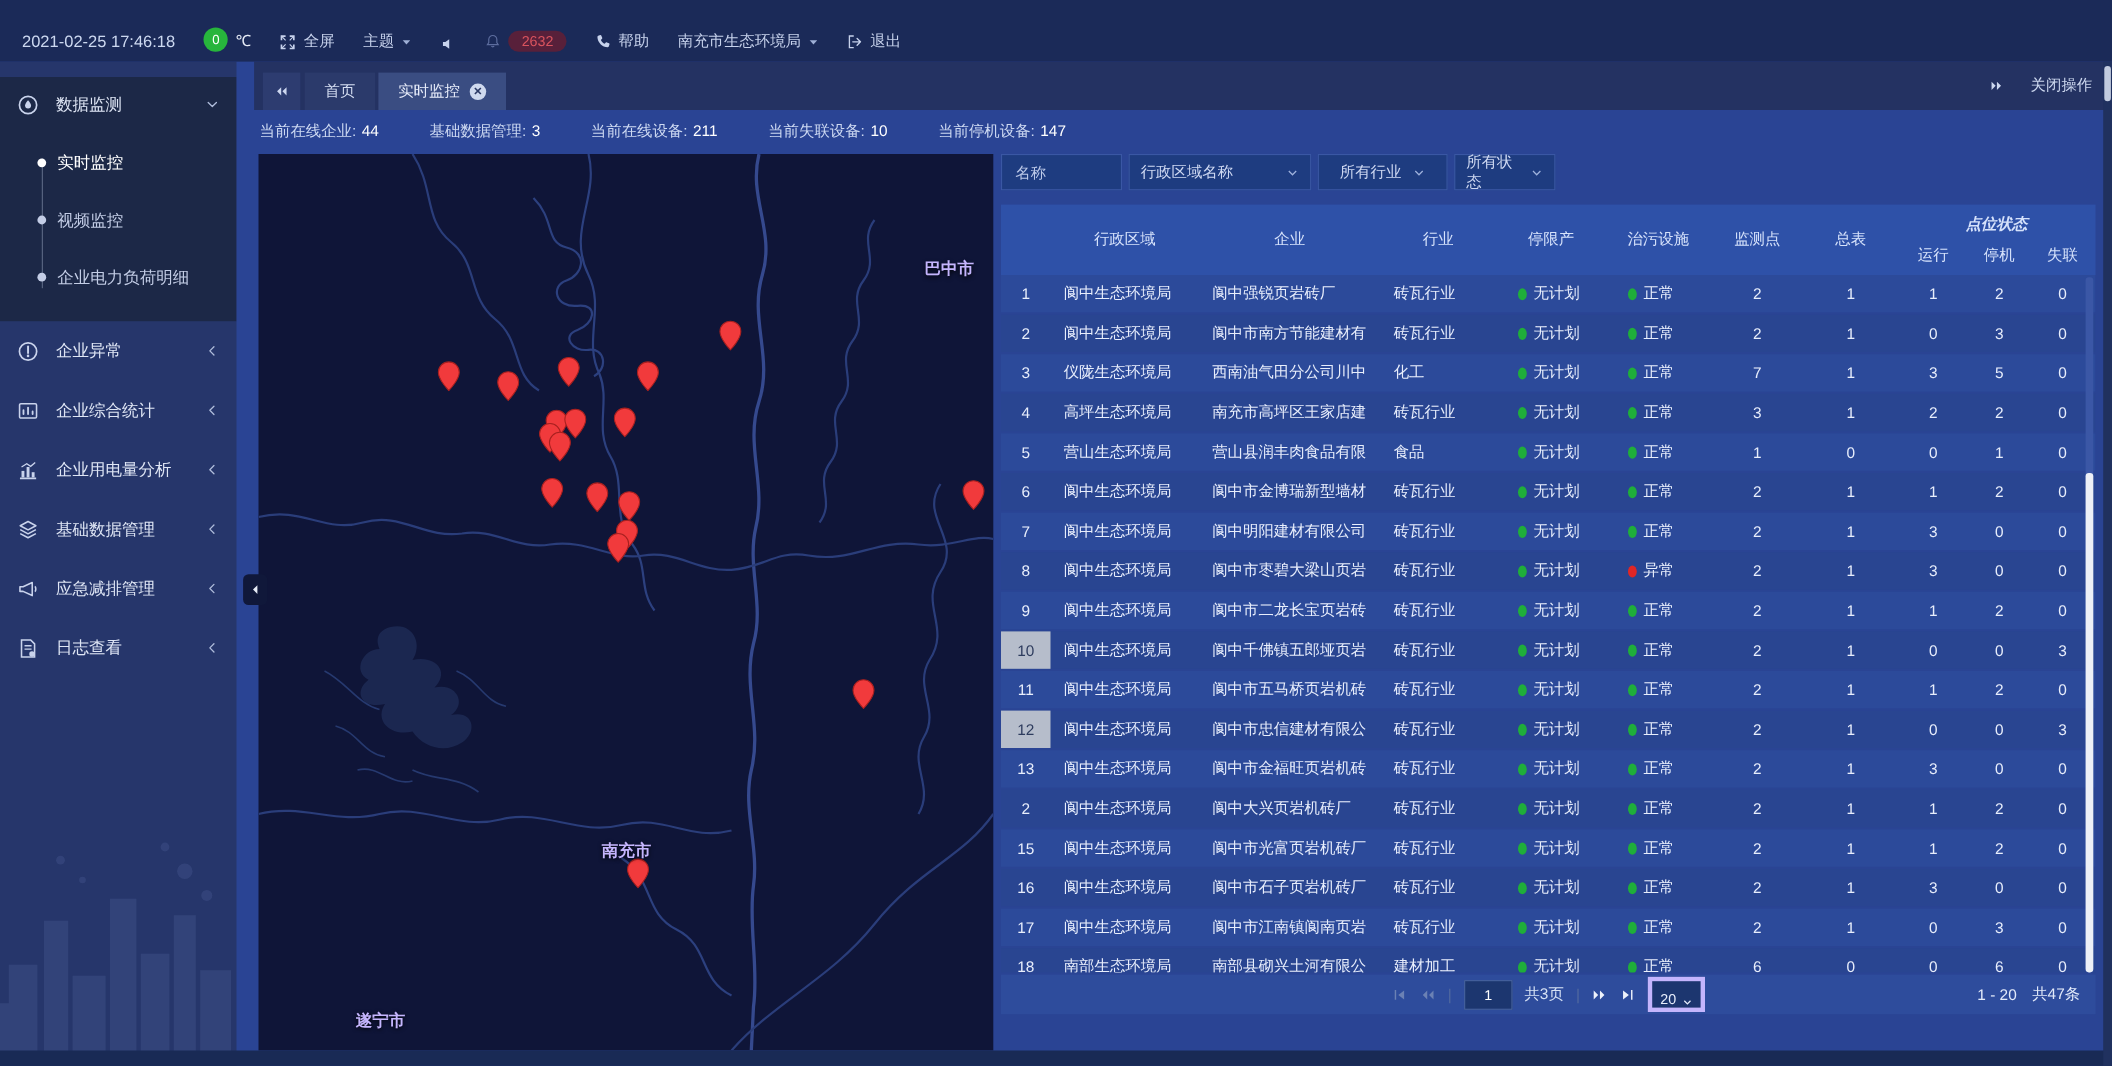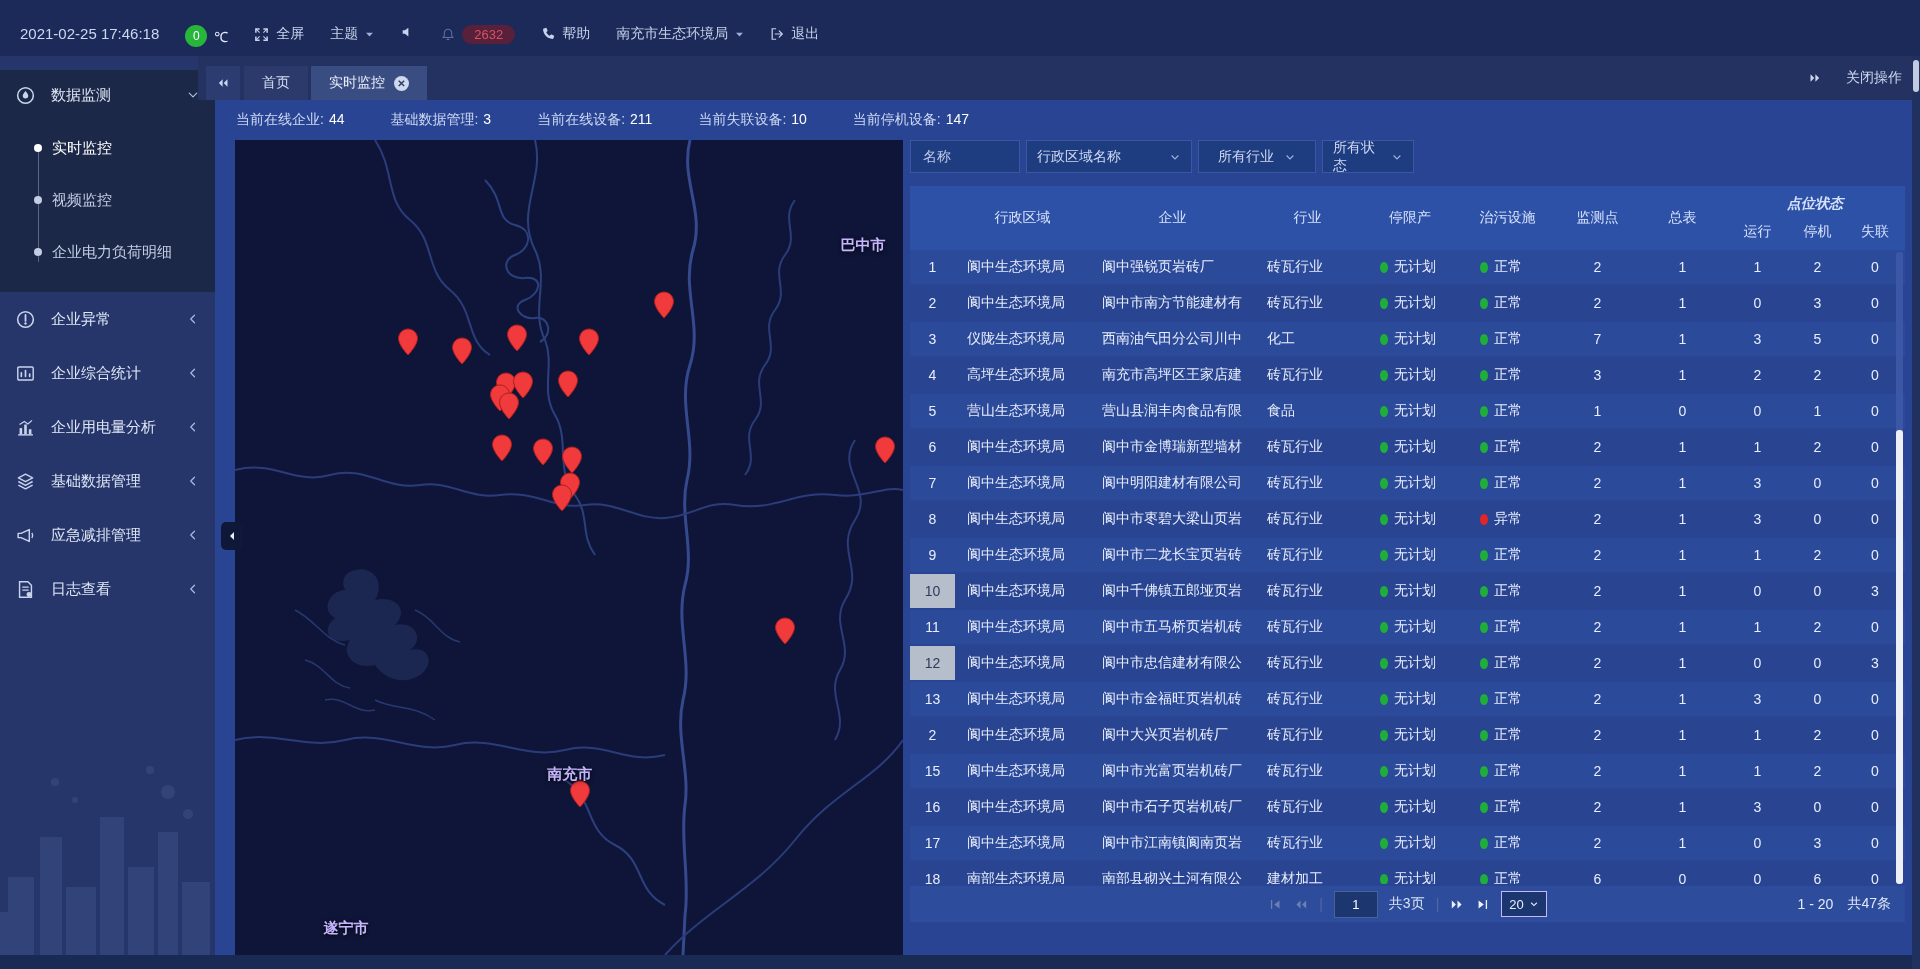--- a/index.html
+++ b/index.html
@@ -7,21 +7,21 @@
        font-family:"Liberation Sans",sans-serif;-webkit-font-smoothing:antialiased;}
   .app{position:relative;width:1920px;height:969px;overflow:hidden;}
 
   
   .topbar{position:absolute;left:0;top:0;width:100%;height:56px;background:#1b2a58;
           display:flex;align-items:center;justify-content:space-between;
           padding:0 20px;box-sizing:border-box;z-index:6;}
   .brand{display:flex;align-items:center;gap:13px;}
   .logo{width:36px;height:36px;display:flex;}
   .app-title{color:#ffffff;font-size:21px;font-weight:bold;letter-spacing:1px;}
-  .h-right{display:flex;align-items:flex-start;gap:26px;color:#c7d2ec;font-size:14px;margin-top:16px;}
+  .h-right{display:flex;align-items:flex-end;gap:26px;color:#c7d2ec;font-size:14px;margin-top:16px;}
   .datetime{font-size:15px;color:#ccd8f0;}
   .temp{display:flex;align-items:center;gap:7px;color:#e8edf8;font-size:14px;}
   .temp-badge{display:inline-flex;width:22px;height:22px;border-radius:50%;background:#27b53c;
               color:#fff;align-items:center;justify-content:center;font-size:12px;}
   .h-item{display:inline-flex;align-items:center;gap:7px;cursor:pointer;white-space:nowrap;}
   .h-item svg{flex:none;}
   .badge-pill{background:#58203a;color:#d9535e;border-radius:10px;padding:2px 12px;font-size:13px;}
   .bell{color:#5d6d9e;}
   .caret{color:#9fb0d6;display:inline-flex;}
 
@@ -38,21 +38,21 @@
   .sub-line{position:absolute;left:38px;top:24px;bottom:24px;width:1px;background:rgba(198,208,233,.38);}
   .sub-item{height:52px;display:flex;align-items:center;padding-left:52px;color:#c3cde6;
             font-size:15px;position:relative;cursor:pointer;}
   .sub-item .dot{position:absolute;left:34px;top:50%;margin-top:-4px;width:8px;height:8px;
                  border-radius:50%;background:#c3cde6;}
   .sub-item.active{color:#ffffff;}
   .sub-item.active .dot{background:#ffffff;}
   .skyline{position:absolute;bottom:12px;left:0;right:0;height:205px;opacity:.55;pointer-events:none;}
 
   
-  .tabbar{position:absolute;left:198px;top:56px;right:0;height:44px;background:#243262;
+  .tabbar{position:absolute;left:231px;top:56px;right:0;height:44px;background:#243262;
           display:flex;align-items:flex-end;z-index:3;}
   .tab-scroll-btn{width:34px;height:34px;margin:0 4px 0 8px;display:flex;align-items:center;
           justify-content:center;background:#2d3c70;color:#cdd7ef;cursor:pointer;}
   .tabs-list{display:flex;align-items:flex-end;height:34px;}
   .tab{height:34px;display:flex;align-items:center;padding:0 18px;margin-right:3px;
        background:#2b3a6b;color:#d5def2;font-size:14px;cursor:pointer;white-space:nowrap;}
   .tab.active{background:#3a4d82;color:#e9eefb;}
   .tab-close{width:15px;height:15px;border-radius:50%;background:#cfd9ee;color:#2c3a66;
              font-size:10px;line-height:15px;text-align:center;margin-left:9px;font-weight:bold;}
   .tabbar-right{margin-left:auto;display:flex;align-items:center;gap:24px;padding-right:18px;
@@ -74,21 +74,21 @@
   .collapse-handle{position:absolute;left:221px;top:522px;width:22px;height:28px;background:#10183a;
               border-radius:5px;display:flex;align-items:center;justify-content:center;
               color:#e8edf8;z-index:4;cursor:pointer;}
 
   
   .filters{position:absolute;left:910px;top:140px;display:flex;gap:6px;z-index:2;}
   .f-box{height:33px;background:#1e3c80;border:1px solid #3a57a4;box-sizing:border-box;
          display:flex;align-items:center;padding:0 10px;color:#cfd9f2;font-size:14px;cursor:pointer;}
   .f-input{width:110px;}
   .f-input input{background:transparent;border:none;outline:none;color:#e6edfb;font-size:14px;
-         width:100%;font-family:Liberation Serif, serif;}
+         width:100%;font-family:Liberation Sans, sans-serif;}
   .f-input input::placeholder{color:#bcc9e8;opacity:1;}
   .f-select{justify-content:space-between;}
   .f-select .sel-chev{color:#9fb2dc;display:flex;margin-left:10px;}
   .w-region{width:166px;}
   .w-industry{width:118px;justify-content:center;}
   .w-status{width:92px;}
 
   
   .table{position:absolute;left:910px;top:186px;width:995px;}
   .thead{height:64px;background:#2e51a8;position:relative;display:flex;}
@@ -111,21 +111,21 @@
   
   .pager{position:absolute;left:910px;top:886px;width:995px;height:36px;background:#2e4c9c;
          color:#d7e2f5;font-size:14px;}
   .pager-center{position:absolute;left:0;right:0;top:0;bottom:0;display:flex;align-items:center;
          justify-content:center;gap:11px;}
   .pg-btn{display:flex;align-items:center;cursor:pointer;color:#eef2fb;}
   .pg-btn.disabled{color:#6b81b4;}
   .pg-divider{color:#51699f;}
   .pg-input{width:38px;height:23px;background:#1c366f;border:1px solid #47639f;color:#fff;
             text-align:center;font-size:13px;font-family:"Liberation Sans",sans-serif;}
-  .pg-select{display:flex;align-items:center;gap:5px;background:#1c366f;border:1px solid #c4b5fd;
+  .pg-select{display:flex;align-items:flex-end;gap:5px;background:#1c366f;border:4px solid #c4b5fd;
              height:24px;padding:0 7px;cursor:pointer;color:#e6edfb;font-size:13px;}
   .pager-right{position:absolute;right:14px;top:0;bottom:0;display:flex;align-items:center;
                gap:14px;color:#e2eafa;}
 
   
   .win-scroll{position:absolute;right:0;top:56px;width:8px;bottom:0;background:#20315f;z-index:7;}
   .win-thumb{position:absolute;right:1px;top:4px;width:6px;height:32px;background:#c2cbdf;border-radius:3px;}
   .tbl-scroll{position:absolute;left:1896px;top:252px;width:7px;height:632px;background:#3b57a6;
               border-radius:3px;z-index:5;}
   .tbl-thumb{position:absolute;left:1896px;top:430px;width:7px;height:454px;background:#edf0f7;

